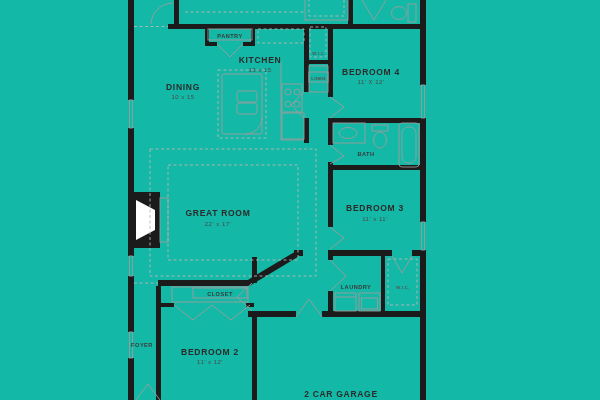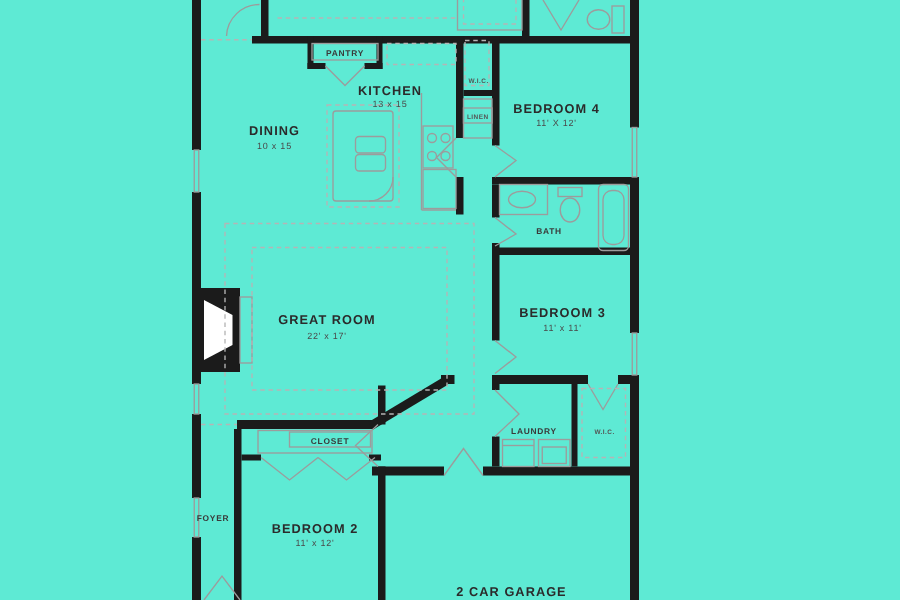--- a/index.html
+++ b/index.html
@@ -1,16 +1,16 @@
 <!DOCTYPE html>
 <html><head>
 <meta charset="utf-8">
 <style>
   html,body{margin:0;padding:0;background:#ffffff;}
-  .stage{position:relative;width:600px;height:400px;background:#5eead4;overflow:hidden;
+  .stage{position:relative;width:600px;height:400px;background:#14b8a6;overflow:hidden;
          font-family:"Liberation Sans", sans-serif;}
   svg{display:block}
   text{font-family:"Liberation Sans", sans-serif;}
   .room-name{font-size:8.5px;font-weight:bold;fill:#2b2b2b;letter-spacing:0.7px;}
   .room-dims{font-size:6px;fill:#4a4a4a;letter-spacing:0.5px;}
   .small-label{font-size:5.6px;font-weight:bold;fill:#3a3a3a;letter-spacing:0.5px;}
   .tiny-label{font-size:4.3px;font-weight:bold;fill:#555555;letter-spacing:0.3px;}
 </style>
 </head>
 <body>

